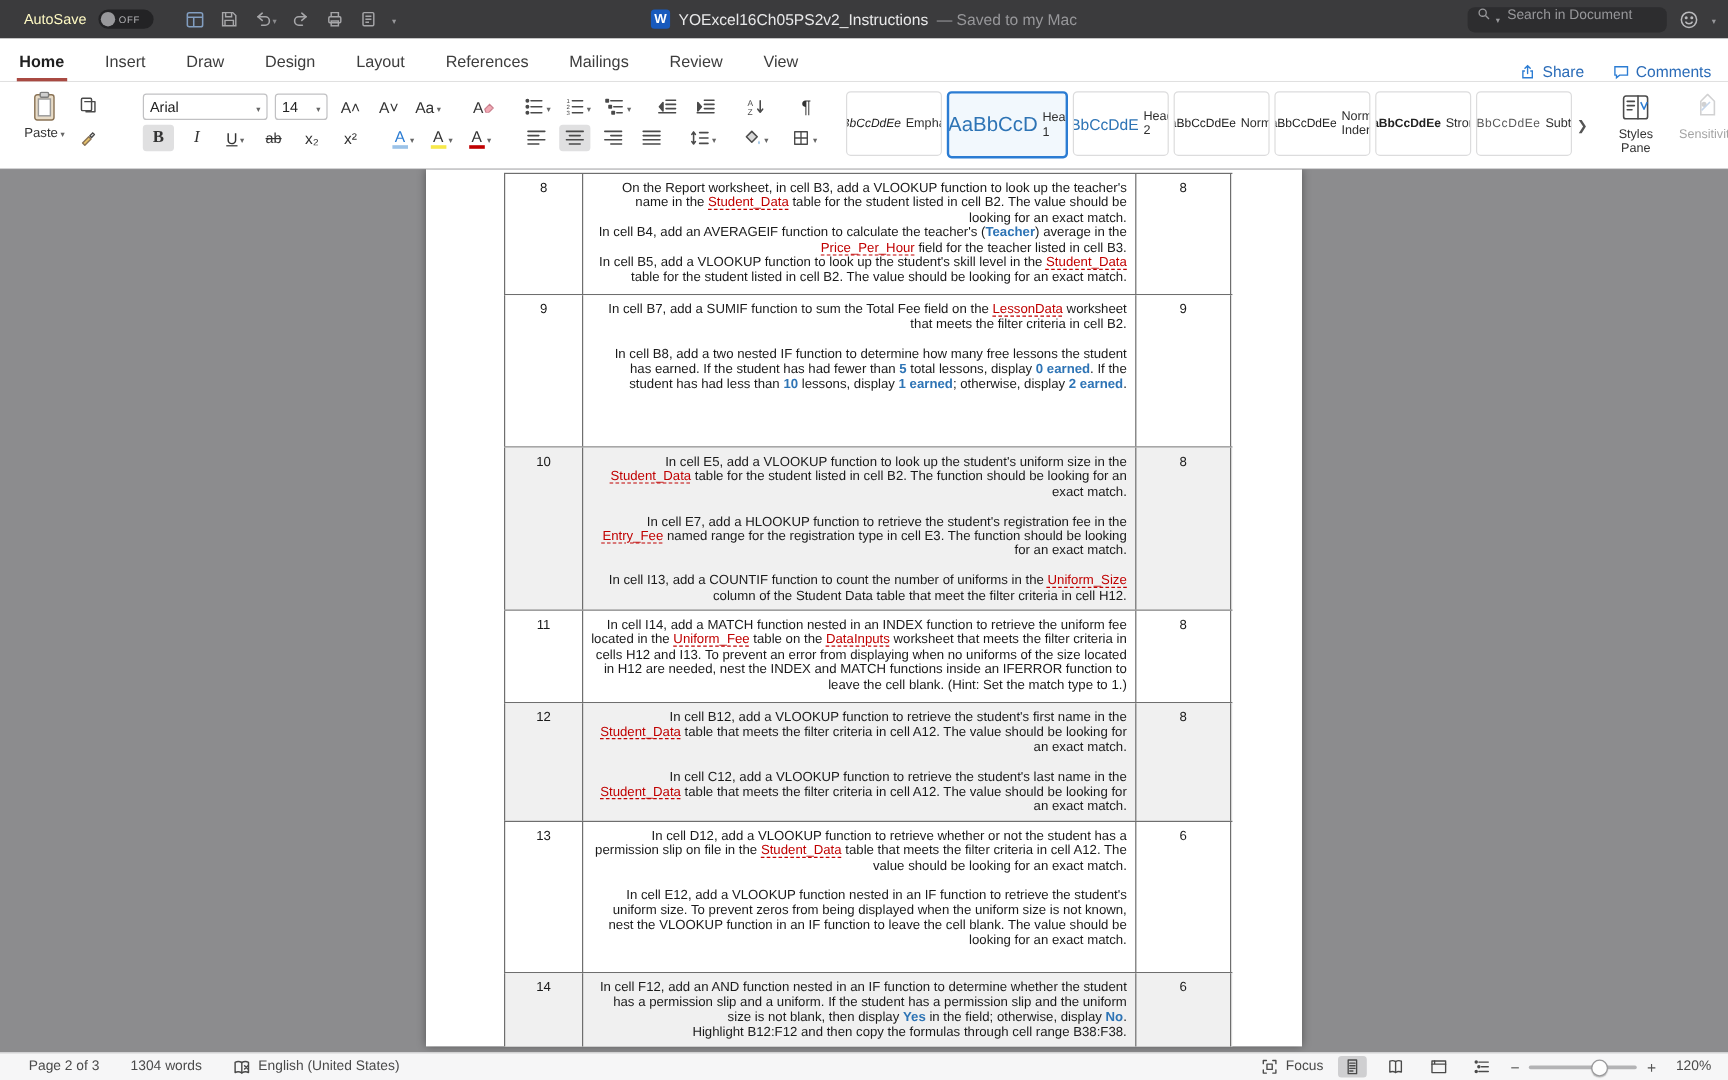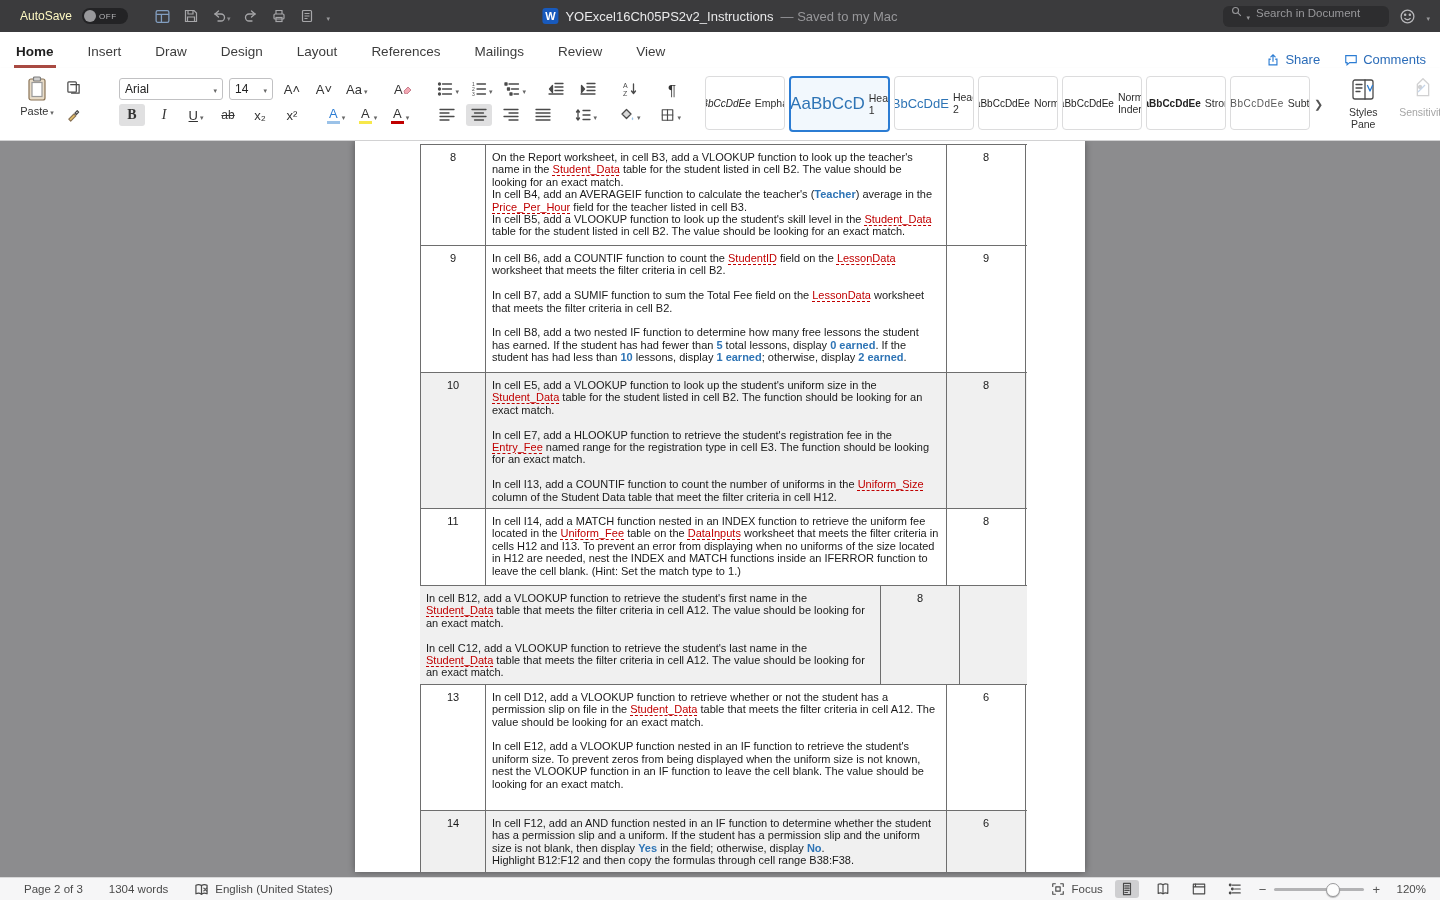--- a/index.html
+++ b/index.html
@@ -79,21 +79,21 @@
   .big-btn.disabled{opacity:.45;}
 
   
   .docarea{position:absolute;top:141px;left:0;right:0;bottom:22px;background:#8c8c8e;overflow:hidden;}
   .page{position:absolute;left:355px;top:0;width:730px;height:731px;background:#fff;box-shadow:0 0 7px rgba(0,0,0,.4);overflow:hidden;}
   .doc-table{position:absolute;left:65px;top:3px;width:607px;border-top:1px solid #6e6e6e;color:#1a1a1a;}
   .t-row{display:flex;border-bottom:1px solid #6e6e6e;background:#fff;}
   .t-row.shaded{background:#f0f0f0;}
   .t-num{width:64px;border-left:1px solid #6e6e6e;border-right:1px solid #6e6e6e;text-align:center;padding-top:6px;font-size:11px;flex:none;}
   .t-text{width:447px;padding:6px 7px 5px 6px;font-size:11px;line-height:12.4px;flex:none;}
-  .t-text p{margin:0;}
+  .t-text p{margin:0;text-align:right;}
   .t-row.gap p + p{margin-top:12.4px;}
   .t-pts{width:78px;border-left:1px solid #6e6e6e;border-right:1px solid #6e6e6e;text-align:center;padding-top:6px;font-size:11px;flex:none;}
   .run-red{color:#c00000;text-decoration:underline dashed #c00000 1px;text-underline-offset:2px;}
   .run-blue{color:#2e74b5;font-weight:bold;}
 
   
   .statusbar{position:absolute;left:0;right:0;bottom:0;height:22px;background:#f6f6f7;border-top:1px solid #d8d8d9;display:flex;align-items:center;font-size:11.5px;color:#4a4a4a;}
   .sb-left{display:flex;align-items:center;gap:26px;padding-left:24px;}
   .sb-right{margin-left:auto;display:flex;align-items:center;gap:12px;padding-right:14px;}
   .sb-item{display:flex;align-items:center;gap:6px;}
@@ -526,21 +526,20 @@
           <div class="t-text">
             <p><span>On the Report worksheet, in cell B3, add a VLOOKUP function to look up the teacher's name in the </span><span class="run-red">Student_Data</span><span> table for the student listed in cell B2. The value should be looking for an exact match.</span></p>
             <p><span>In cell B4, add an AVERAGEIF function to calculate the teacher's (</span><span class="run-blue">Teacher</span><span>) average in the </span><span class="run-red">Price_Per_Hour</span><span> field for the teacher listed in cell B3.</span></p>
             <p><span>In cell B5, add a VLOOKUP function to look up the student's skill level in the </span><span class="run-red">Student_Data</span><span> table for the student listed in cell B2. The value should be looking for an exact match.</span></p>
           </div>
           <div class="t-pts">8</div>
         </div>
         <div class="t-row gap" style="min-height: 126px;">
           <div class="t-num">9</div>
           <div class="t-text">
-            <p><span>In cell B6, add a COUNTIF function to count the </span><span class="run-red">StudentID</span><span> field on the </span><span class="run-red">LessonData</span><span> worksheet that meets the filter criteria in cell B2.</span></p>
             <p><span>In cell B7, add a SUMIF function to sum the Total Fee field on the </span><span class="run-red">LessonData</span><span> worksheet that meets the filter criteria in cell B2.</span></p>
             <p><span>In cell B8, add a two nested IF function to determine how many free lessons the student has earned. If the student has had fewer than </span><span class="run-blue">5</span><span> total lessons, display </span><span class="run-blue">0 earned</span><span>. If the student has had less than </span><span class="run-blue">10</span><span> lessons, display </span><span class="run-blue">1 earned</span><span>; otherwise, display </span><span class="run-blue">2 earned</span><span>.</span></p>
           </div>
           <div class="t-pts">9</div>
         </div>
         <div class="t-row shaded gap" style="min-height: 125px;">
           <div class="t-num">10</div>
           <div class="t-text">
             <p><span>In cell E5, add a VLOOKUP function to look up the student's uniform size in the </span><span class="run-red">Student_Data</span><span> table for the student listed in cell B2. The function should be looking for an exact match.</span></p>
             <p><span>In cell E7, add a HLOOKUP function to retrieve the student's registration fee in the </span><span class="run-red">Entry_Fee</span><span> named range for the registration type in cell E3. The function should be looking for an exact match.</span></p>
@@ -549,20 +548,21 @@
           <div class="t-pts">8</div>
         </div>
         <div class="t-row" style="min-height: 76px;">
           <div class="t-num">11</div>
           <div class="t-text">
             <p><span>In cell I14, add a MATCH function nested in an INDEX function to retrieve the uniform fee located in the </span><span class="run-red">Uniform_Fee</span><span> table on the </span><span class="run-red">DataInputs</span><span> worksheet that meets the filter criteria in cells H12 and I13. To prevent an error from displaying when no uniforms of the size located in H12 are needed, nest the INDEX and MATCH functions inside an IFERROR function to leave the cell blank. (Hint: Set the match type to 1.)</span></p>
           </div>
           <div class="t-pts">8</div>
         </div>
         <div class="t-row shaded gap" style="min-height: 76px;">
+          <div class="t-num">12</div>
           <div class="t-text">
             <p><span>In cell B12, add a VLOOKUP function to retrieve the student's first name in the </span><span class="run-red">Student_Data</span><span> table that meets the filter criteria in cell A12. The value should be looking for an exact match.</span></p>
             <p><span>In cell C12, add a VLOOKUP function to retrieve the student's last name in the </span><span class="run-red">Student_Data</span><span> table that meets the filter criteria in cell A12. The value should be looking for an exact match.</span></p>
           </div>
           <div class="t-pts">8</div>
         </div>
         <div class="t-row gap" style="min-height: 125px;">
           <div class="t-num">13</div>
           <div class="t-text">
             <p><span>In cell D12, add a VLOOKUP function to retrieve whether or not the student has a permission slip on file in the </span><span class="run-red">Student_Data</span><span> table that meets the filter criteria in cell A12. The value should be looking for an exact match.</span></p>

